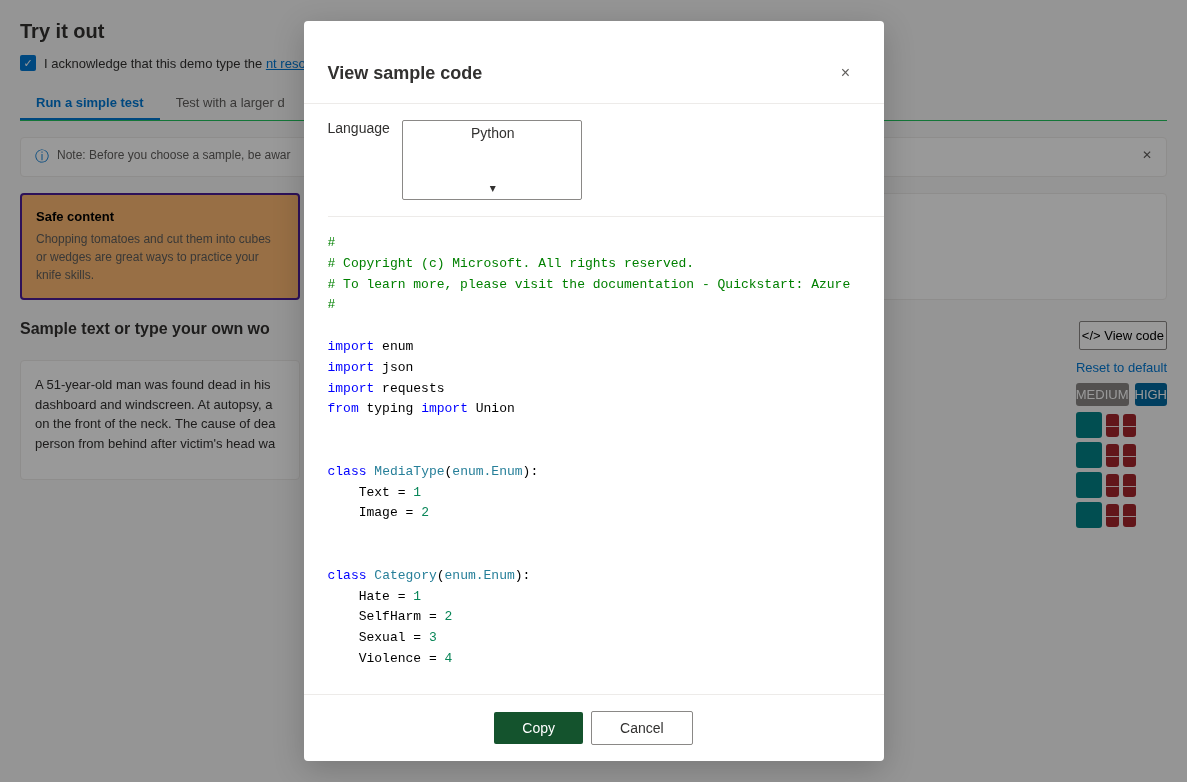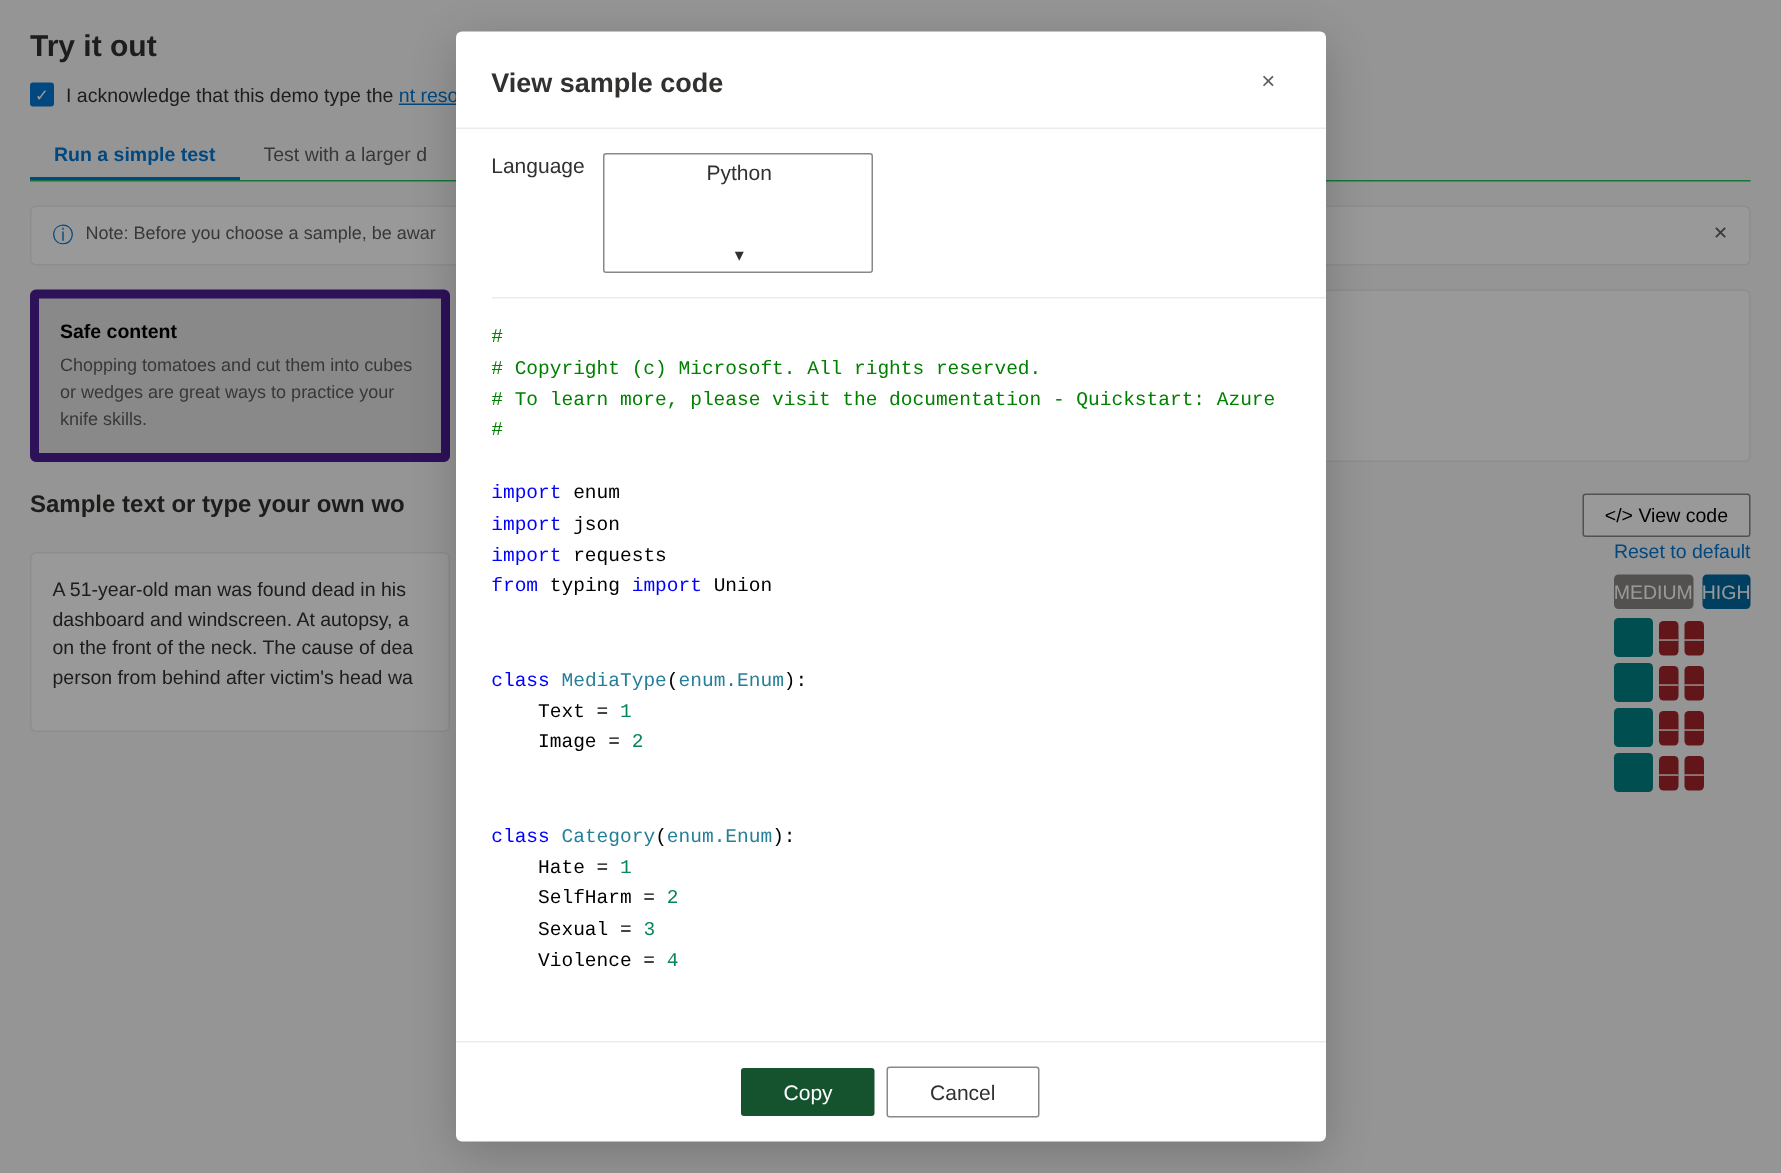--- a/index.html
+++ b/index.html
@@ -88,22 +88,22 @@
       color: #605e5c;
     }
 
     .bg-content-row {
       display: flex;
       gap: 16px;
       margin-bottom: 20px;
     }
 
     .bg-safe-content {
-      background: #e5e5e5;
-      border: 6px solid #4c1d95;
+      background: #fdba74;
+      border: 2px solid #4c1d95;
       border-radius: 4px;
       padding: 14px;
       width: 280px;
     }
 
     .bg-safe-title {
       font-weight: 600;
       margin-bottom: 6px;
       font-size: 13px;
     }
@@ -136,21 +136,21 @@
       font-size: 16px;
       font-weight: 600;
       margin-bottom: 12px;
       color: #323130;
     }
 
     .bg-view-code-btn {
       float: right;
       border: 1px solid #8a8886;
       background: white;
-      padding: 6px 14px;
+      padding: 6px 2px;
       border-radius: 2px;
       font-size: 13px;
       cursor: pointer;
       display: flex;
       align-items: center;
       gap: 6px;
     }
 
     .bg-text-area {
       background: #fff;
@@ -206,20 +206,21 @@
       flex-direction: column;
       box-shadow: 0 8px 32px rgba(0,0,0,0.2);
     }
 
     .modal-header {
       display: flex;
       align-items: center;
       justify-content: space-between;
       padding: 20px 24px 16px;
       border-bottom: 1px solid #edebe9;
+      margin-top: 18px;
     }
 
     .modal-title {
       font-size: 18px;
       font-weight: 600;
       color: #323130;
     }
 
     .modal-close {
       width: 28px; height: 28px;

